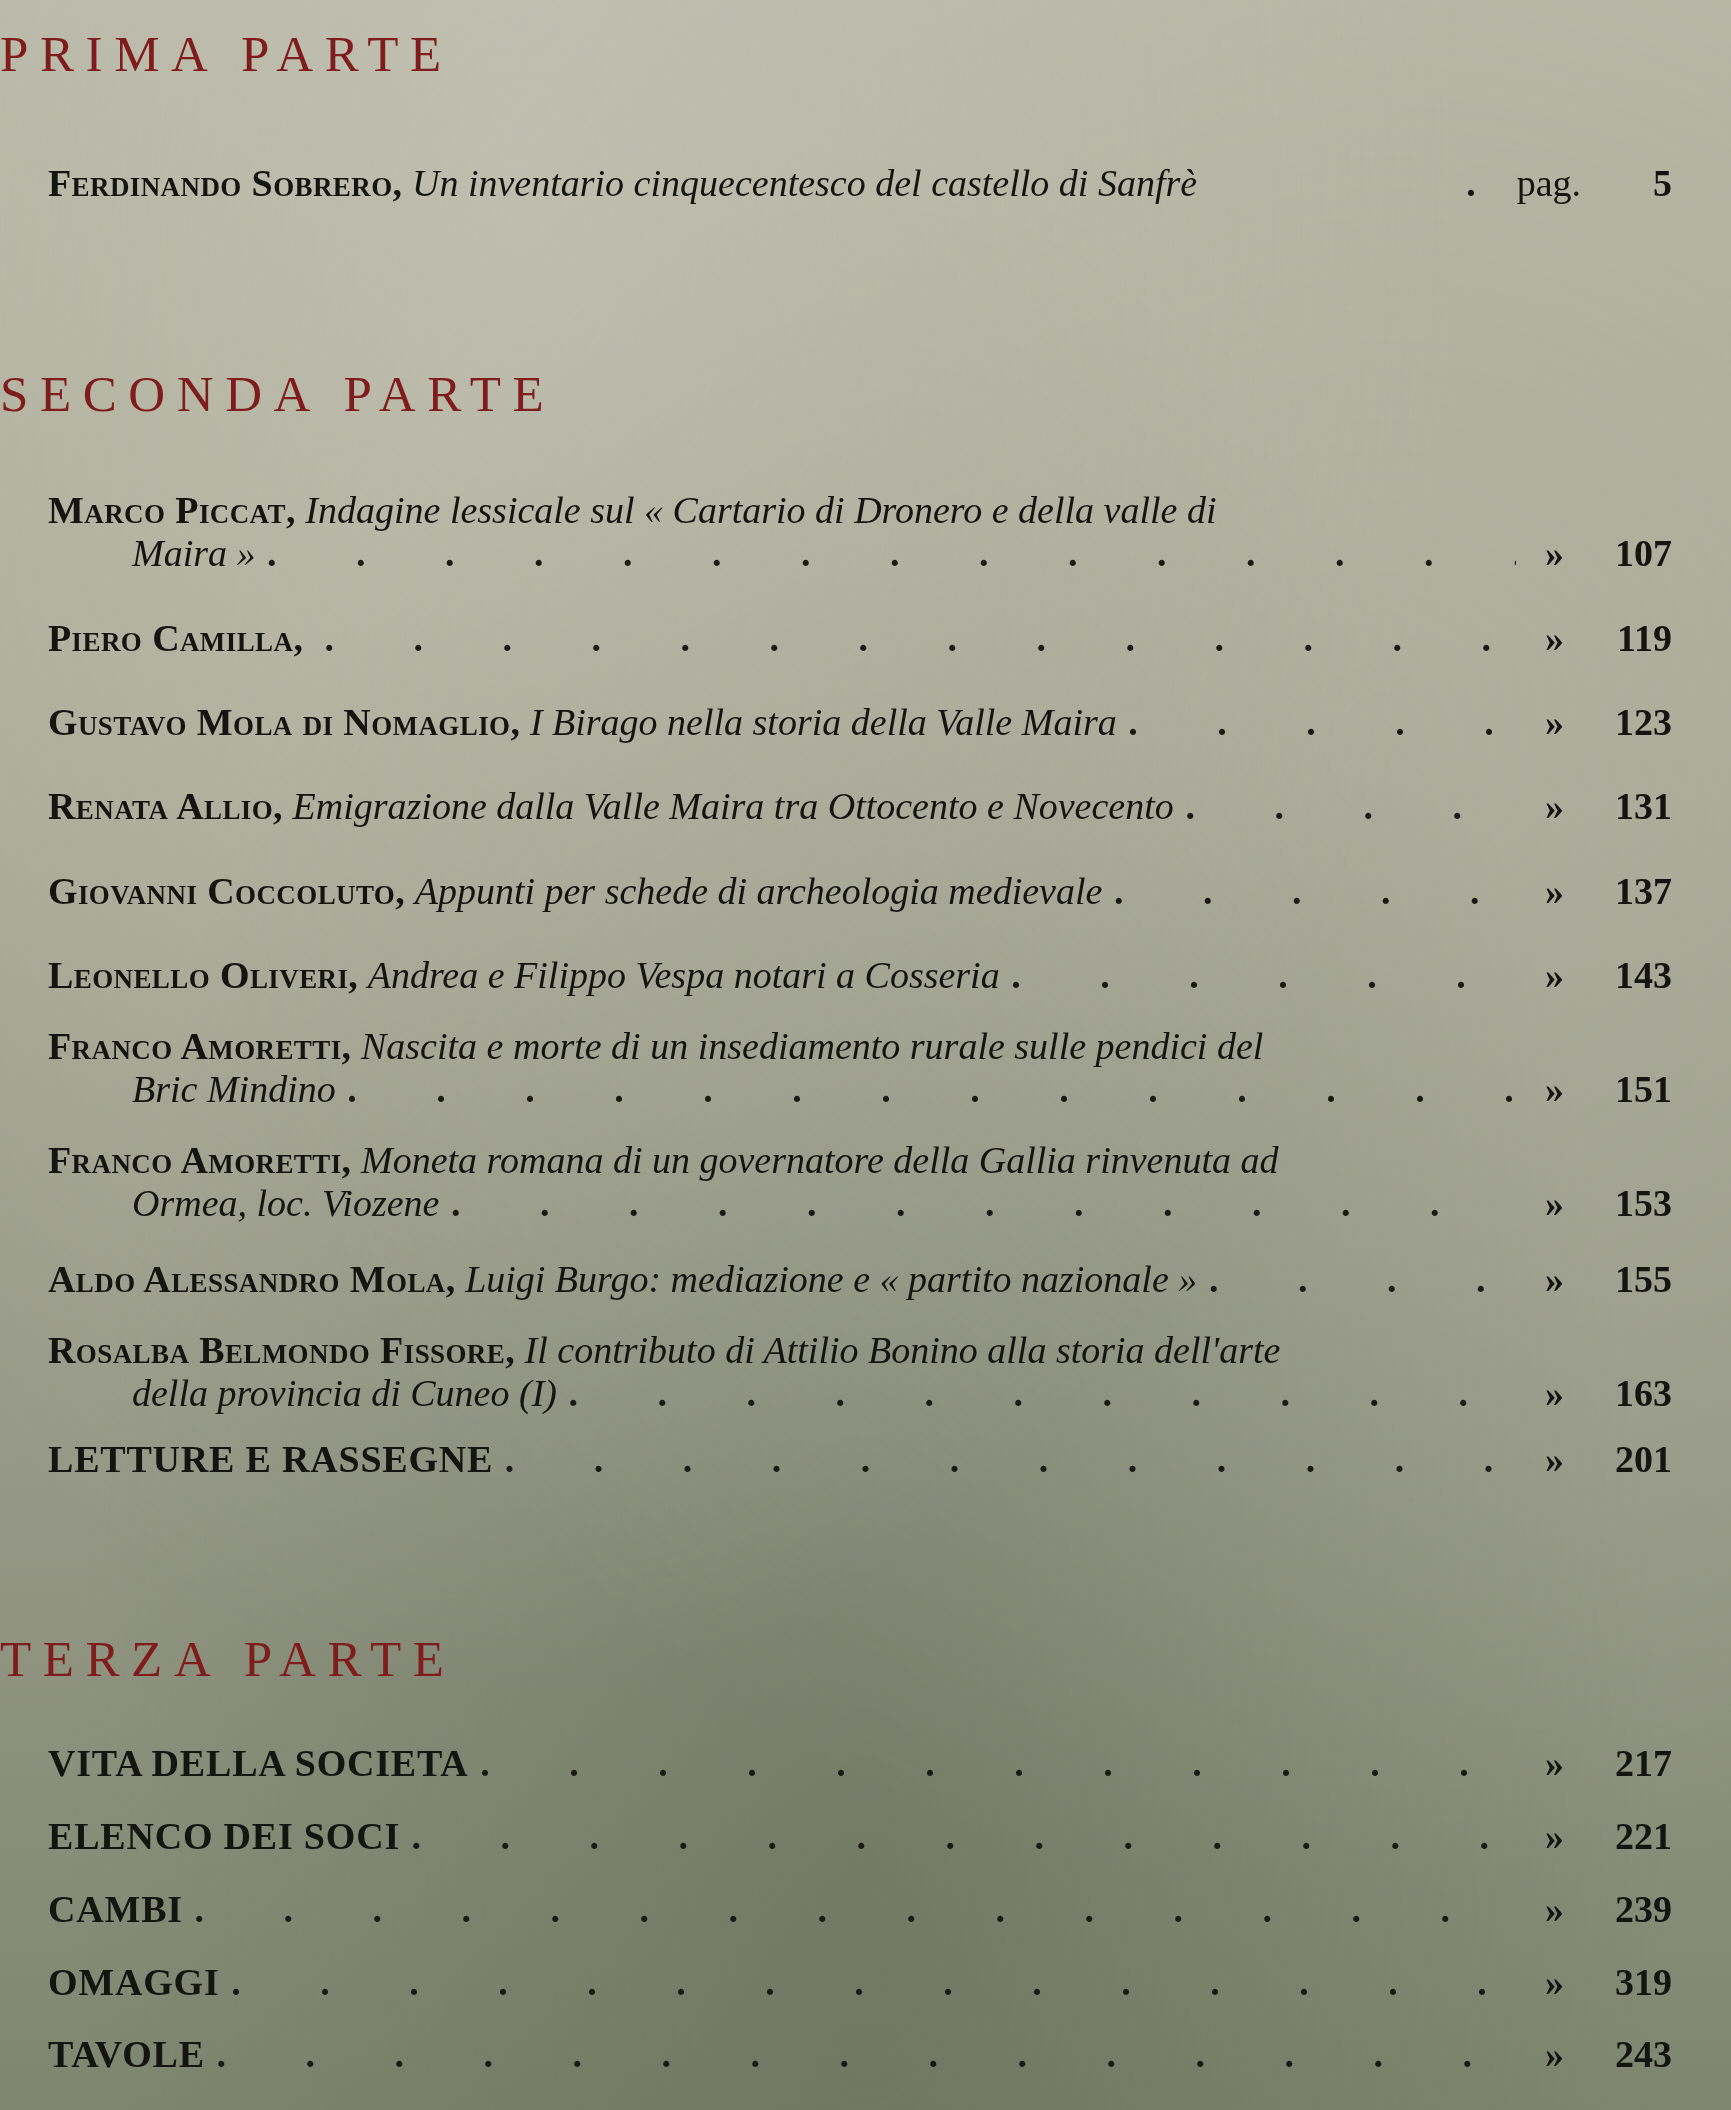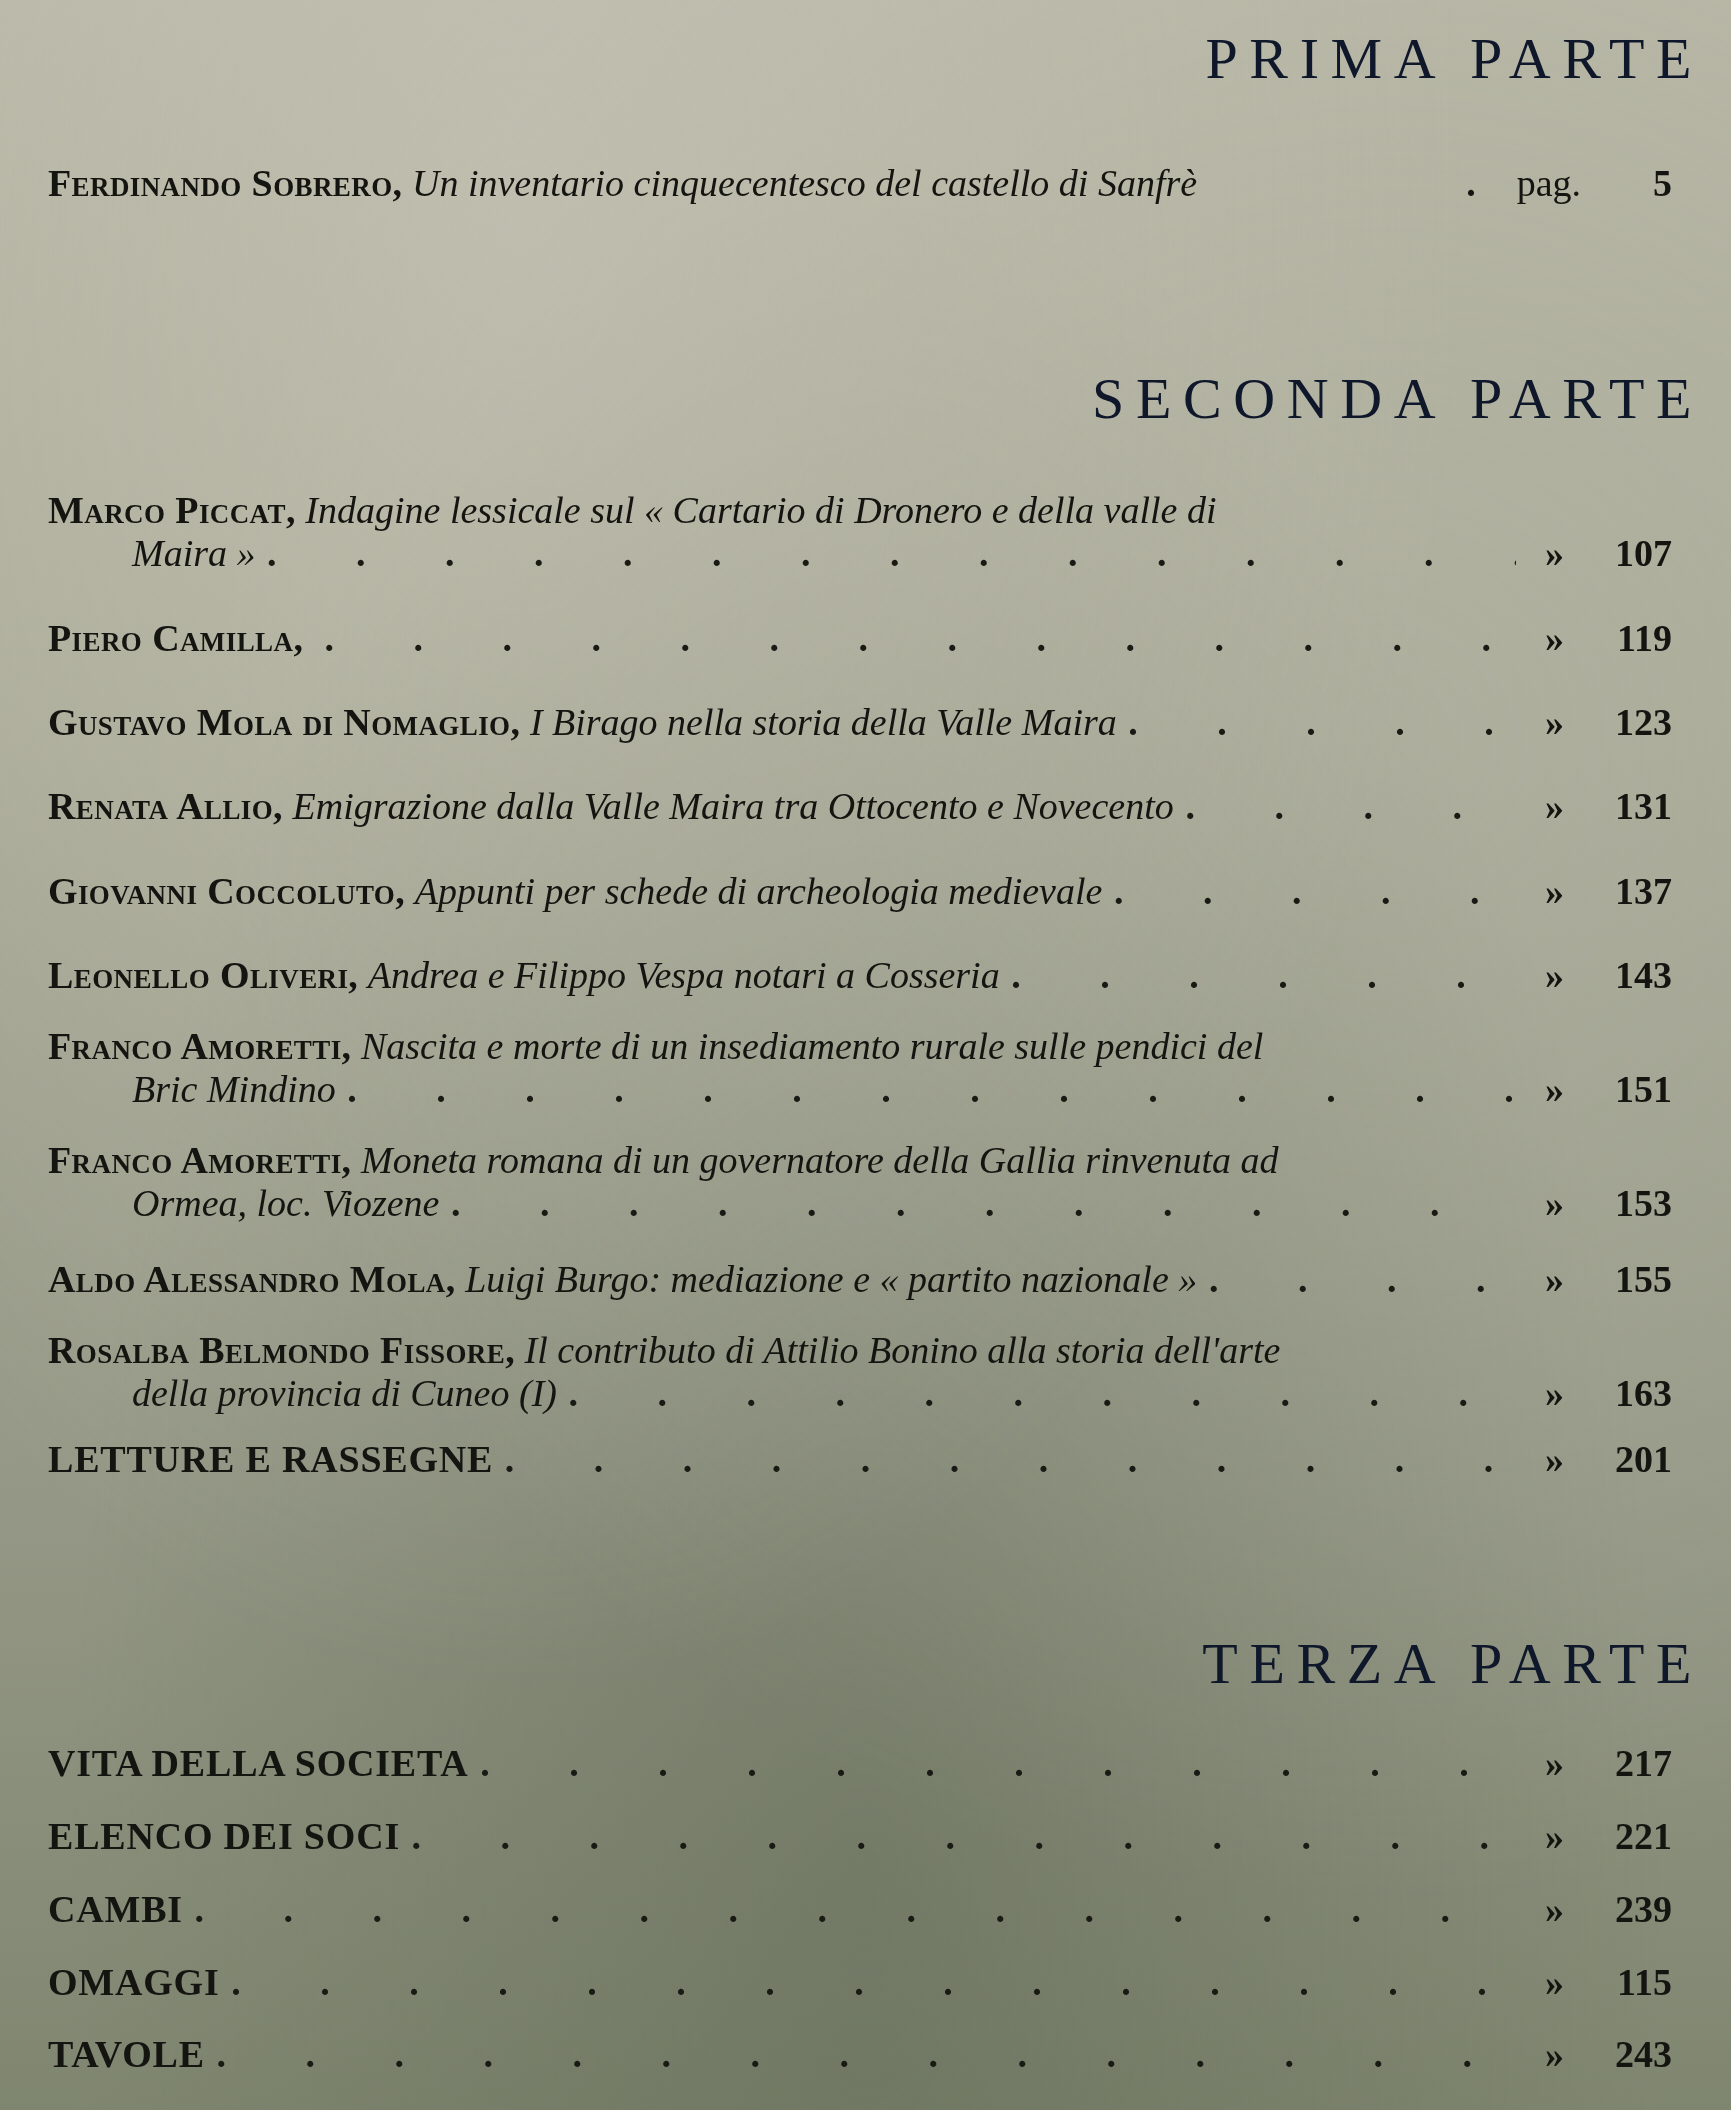--- a/index.html
+++ b/index.html
@@ -22,25 +22,25 @@
   }
   .page {
     position: absolute;
     left: 0; top: 0;
     width: 1732px; height: 2110px;
   }
   .part-heading {
     position: absolute;
     left: 0;
     width: 1703px;
-    text-align: right;
-    font-size: 58px;
+    text-align: left;
+    font-size: 51px;
     letter-spacing: 11.6px;
     font-weight: normal;
-    color: #0f172a;
+    color: #7f1d1d;
   }
   .entry {
     position: absolute;
     left: 48px;
     width: 1624px;
     font-size: 38px;
     line-height: 43px;
   }
   .entry .line {
     display: flex;
@@ -261,21 +261,21 @@
       <span class="guillemet">»</span>
       <span class="page-num">239</span>
     </div>
   </div>
 
   <div class="entry" style="top:1961px;">
     <div class="line">
       <span class="caps">OMAGGI</span>
       <span class="leader"></span>
       <span class="guillemet">»</span>
-      <span class="page-num">115</span>
+      <span class="page-num">319</span>
     </div>
   </div>
 
   <div class="entry" style="top:2033px;">
     <div class="line">
       <span class="caps">TAVOLE</span>
       <span class="leader"></span>
       <span class="guillemet">»</span>
       <span class="page-num">243</span>
     </div>

